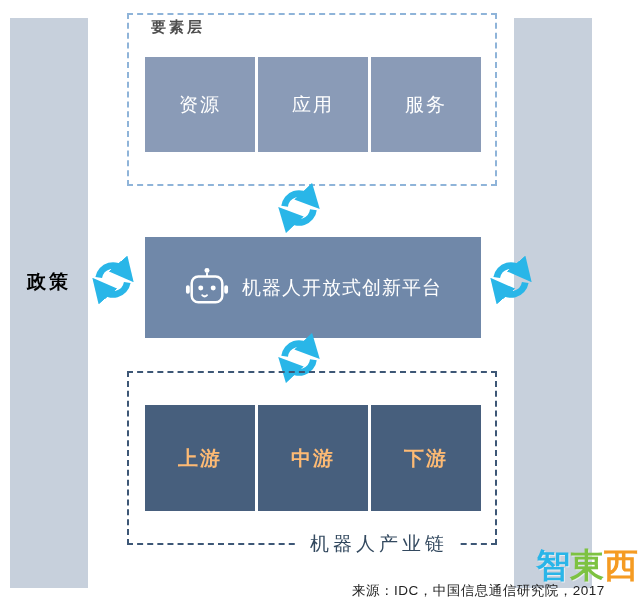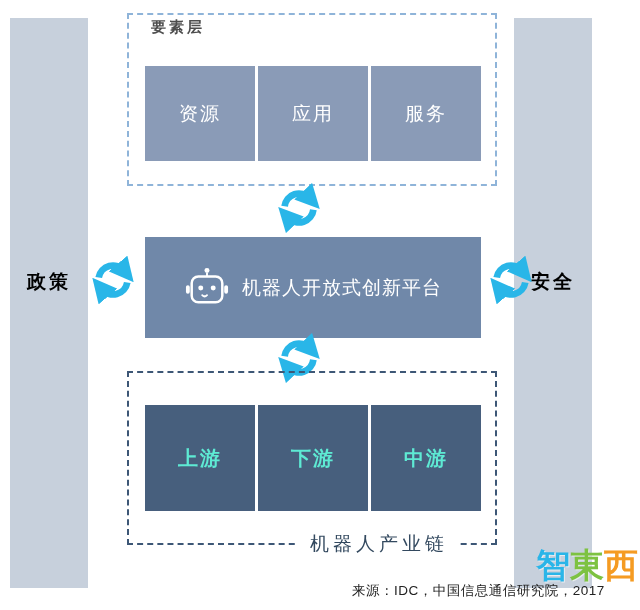--- a/index.html
+++ b/index.html
@@ -22,29 +22,29 @@
   .dashed-box{position:absolute;left:127px;width:370px;box-sizing:border-box;}
   .dashed-box.top{top:13px;height:173px;border:2px dashed #8fb4d9;}
   .dashed-box.bottom{top:371px;height:174px;border:2px dashed #3d5776;}
   .layer-label{
     position:absolute;left:22px;top:3px;
     font-size:15px;font-weight:600;color:#4d4d4d;letter-spacing:3px;
   }
 
   
   .row{position:absolute;left:145px;display:flex;gap:3px;}
-  .row.top-row{top:66px;border-radius:15px;}
+  .row.top-row{top:57px;border-radius:15px;}
   .row.bottom-row{top:405px;}
   .ebox{
     width:110px;height:95px;background:#8a9bb7;color:#fff;
     display:flex;align-items:center;justify-content:center;
     font-size:19px;letter-spacing:2px;
   }
   .cbox{
-    width:110px;height:106px;background:#475f7d;color:#5eead4;
+    width:110px;height:106px;background:#475f7d;color:#fdba74;
     display:flex;align-items:center;justify-content:center;
     font-size:20px;font-weight:600;letter-spacing:2px;
   }
 
   
   .platform{
     position:absolute;left:145px;top:237px;width:336px;height:101px;
     background:#7088a9;color:#fff;
     display:flex;align-items:center;justify-content:center;gap:12px;
   }
@@ -127,21 +127,20 @@
       <rect x="2" y="20" width="4" height="9" rx="2" fill="#fff"></rect>
       <rect x="42" y="20" width="4" height="9" rx="2" fill="#fff"></rect>
       <circle cx="17.5" cy="23" r="2.6" fill="#fff"></circle>
       <circle cx="30.5" cy="23" r="2.6" fill="#fff"></circle>
       <path d="M19 30.5 Q21.5 33 24 30.5" fill="none" stroke="#fff" stroke-width="2" stroke-linecap="round"></path>
     </svg>
     <span class="pt-label">机器人开放式创新平台</span>
   </div>
 
   <div class="side-label policy">政策</div>
-  <div class="side-label security">安全</div>
 
   <svg class="cycle left" viewBox="0 0 60 48">
     <defs>
       <marker id="ah2" markerWidth="3.6" markerHeight="3.6" refX="1.4" refY="1.8" orient="auto">
         <path d="M0 0 L3.6 1.8 L0 3.6 Z" fill="#29b6e8"></path>
       </marker>
     </defs>
     <path class="arc" d="M16.4 17.7 A 15 15 0 0 1 43.6 17.7" marker-end="url(#ah2)"></path>
     <path class="arc" d="M43.6 30.3 A 15 15 0 0 1 16.4 30.3" marker-end="url(#ah2)"></path>
   </svg>
@@ -163,22 +162,22 @@
       </marker>
     </defs>
     <path class="arc" d="M16.4 17.7 A 15 15 0 0 1 43.6 17.7" marker-end="url(#ah4)"></path>
     <path class="arc" d="M43.6 30.3 A 15 15 0 0 1 16.4 30.3" marker-end="url(#ah4)"></path>
   </svg>
 
   <div class="dashed-box bottom"></div>
 
   <div class="row bottom-row">
     <div class="cbox">上游</div>
+    <div class="cbox">中游</div>
     <div class="cbox">下游</div>
-    <div class="cbox">中游</div>
   </div>
 
   <div class="chain-label">机器人产业链</div>
 
   <div class="source">来源：IDC，中国信息通信研究院，2017</div>
 
   <div class="watermark">
     <span class="wm-0">智</span>
     <span class="wm-1">東</span>
     <span class="wm-2">西</span>

